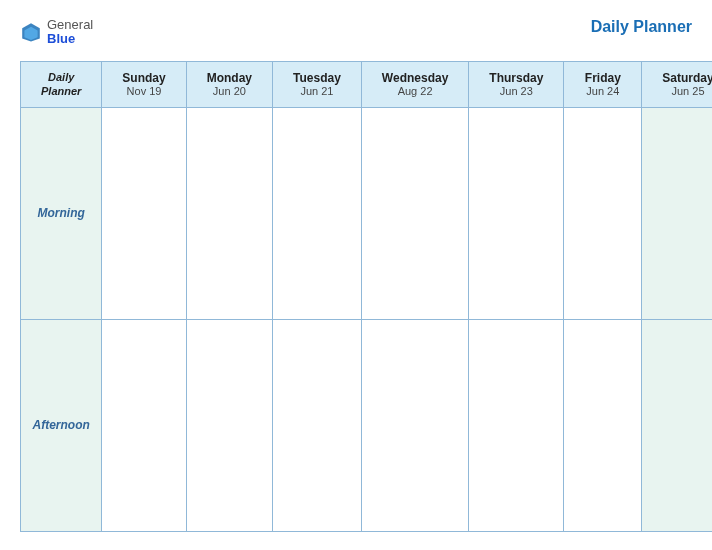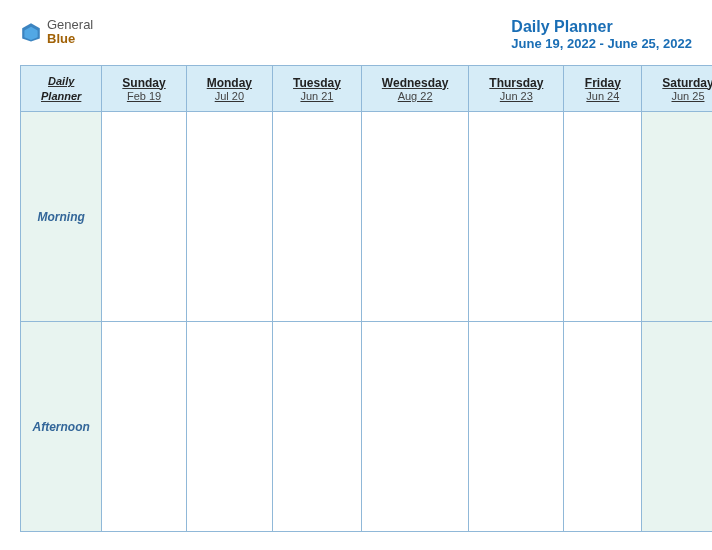--- a/index.html
+++ b/index.html
@@ -35,21 +35,21 @@
       line-height: 1.1;
       justify-content: center;
     }
     .logo-general {
       font-size: 13px;
       color: #555;
       font-weight: normal;
     }
     .logo-blue {
       font-size: 13px;
-      color: #a16207;
+      color: #1d4ed8;
       font-weight: bold;
     }
     .logo-icon {
       width: 22px;
       height: 22px;
     }
     .title-area {
       text-align: left;
     }
     .title-main {
@@ -71,21 +71,20 @@
     }
     .calendar-table th, .calendar-table td {
       border: 1.5px solid #90b8d8;
       text-align: center;
       vertical-align: middle;
       padding: 8px;
     }
     .header-row th {
       background: #d6ecf7;
       padding: 6px 20px;
-      text-decoration: underline;
     }
     .col-label th {
       font-size: 11px;
       color: #333;
       font-weight: bold;
     }
     .day-name {
       display: block;
       font-size: 12px;
       font-weight: bold;
@@ -131,37 +130,36 @@
         <polygon points="15,3 27,10 27,24 15,28 3,24 3,10" fill="#1a6eb5" opacity="0.85"></polygon>
         <polygon points="15,8 24,13 24,22 15,26 6,22 6,13" fill="#5bb8f5" opacity="0.7"></polygon>
       </svg>
       <div class="logo-text">
         <span class="logo-general">General</span>
         <span class="logo-blue">Blue</span>
       </div>
     </div>
     <div class="title-area">
       <div class="title-main">Daily Planner</div>
-      <div class="title-date">June 19, 2022 - June 25, 2022</div>
     </div>
   </div>
 
   <table class="calendar-table">
     <thead>
       <tr class="header-row col-label">
         <th class="time-cell" style="height:46px; background:#d6ecf7;">
           <span class="daily-planner-header">Daily<br>Planner</span>
         </th>
         <th>
           <span class="day-name">Sunday</span>
-          <span class="day-date">Feb 19</span>
+          <span class="day-date">Nov 19</span>
         </th>
         <th>
           <span class="day-name">Monday</span>
-          <span class="day-date">Jul 20</span>
+          <span class="day-date">Jun 20</span>
         </th>
         <th>
           <span class="day-name">Tuesday</span>
           <span class="day-date">Jun 21</span>
         </th>
         <th>
           <span class="day-name">Wednesday</span>
           <span class="day-date">Aug 22</span>
         </th>
         <th>

